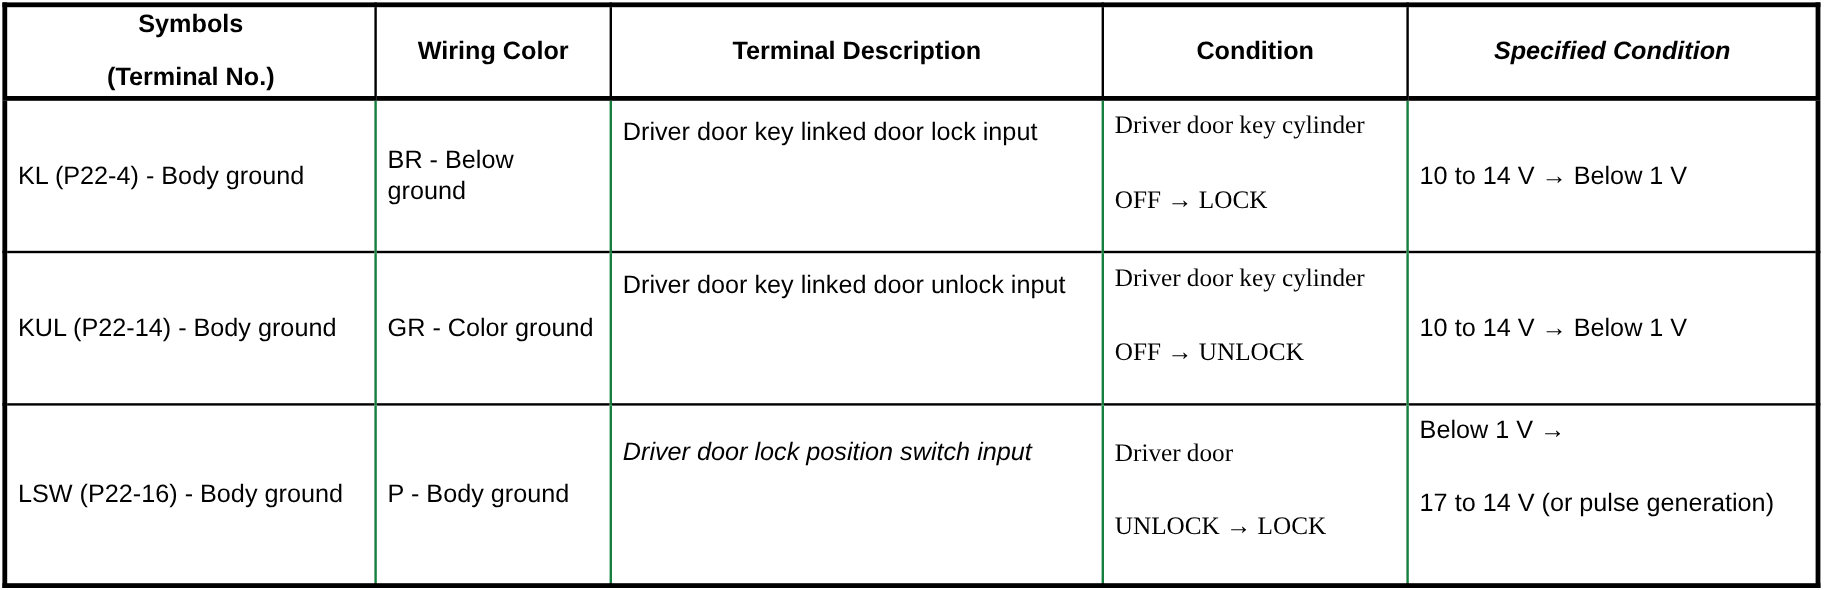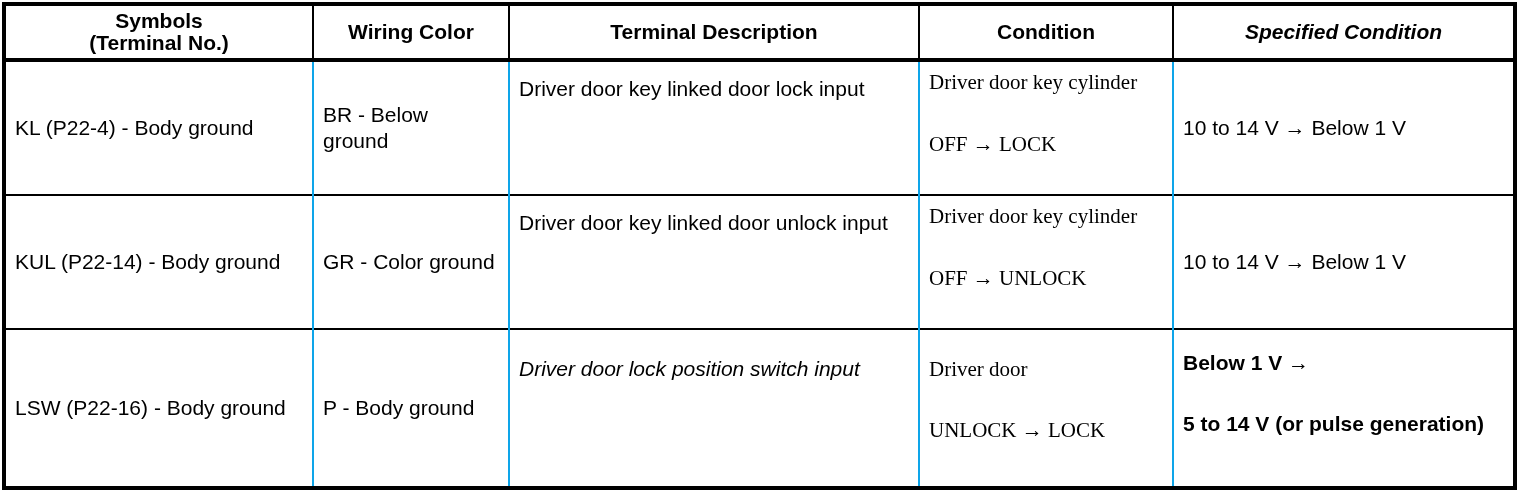--- a/index.html
+++ b/index.html
@@ -43,24 +43,24 @@
     font-weight: bold;
     font-size: 21px;
     text-align: center;
     vertical-align: middle;
     padding: 4px 6px;
     line-height: 1.05;
   }
   thead th:last-child { border-right: none; font-style: italic; }
 
   .hdr-line { display: block; }
-  .hdr-line.second { }
+  .hdr-line.second { margin-top: 22px; }
 
   tbody td {
-    border-right: 2px solid #0ea5e9;
+    border-right: 2px solid #15803d;
     border-top: 2px solid #000000;
     font-size: 21px;
     font-weight: normal;
     line-height: 1.22;
     padding: 6px 9px;
     text-align: left;
   }
   tbody td:last-child { border-right: none; }
   tbody tr:first-child td { border-top: none; }
 
@@ -71,21 +71,21 @@
   }
   
   td.cell-terminal,
   td.cell-condition,
   td.cell-specified {
     vertical-align: top;
   }
   td.cell-terminal { padding-top: 14px; }
   td.cell-condition { padding-top: 8px; font-family: Liberation Serif, serif; }
   td.cell-specified { vertical-align: middle; }
-  tr.row-lsw td.cell-specified { vertical-align: top; padding-top: 20px; font-weight: bold; }
+  tr.row-lsw td.cell-specified { vertical-align: top; padding-top: 8px; }
   tr.row-lsw td.cell-terminal { padding-top: 26px; font-style: italic; }
   tr.row-lsw td.cell-condition { padding-top: 27px; }
 
   .para { display: block; }
   .para + .para { margin-top: 36px; }
 </style>
 </head>
 <body>
 
 <div class="table-wrap">
@@ -148,19 +148,19 @@
       <tr class="row-lsw">
         <td class="cell-symbols">LSW (P22-16) - Body ground</td>
         <td class="cell-wiring">P - Body ground</td>
         <td class="cell-terminal">Driver door lock position switch input</td>
         <td class="cell-condition">
           <span class="para">Driver door</span>
           <span class="para">UNLOCK → LOCK</span>
         </td>
         <td class="cell-specified">
           <span class="para">Below 1 V →</span>
-          <span class="para">5 to 14 V (or pulse generation)</span>
+          <span class="para">17 to 14 V (or pulse generation)</span>
         </td>
       </tr>
 
     </tbody>
   </table>
 </div>
 
 </body></html>

